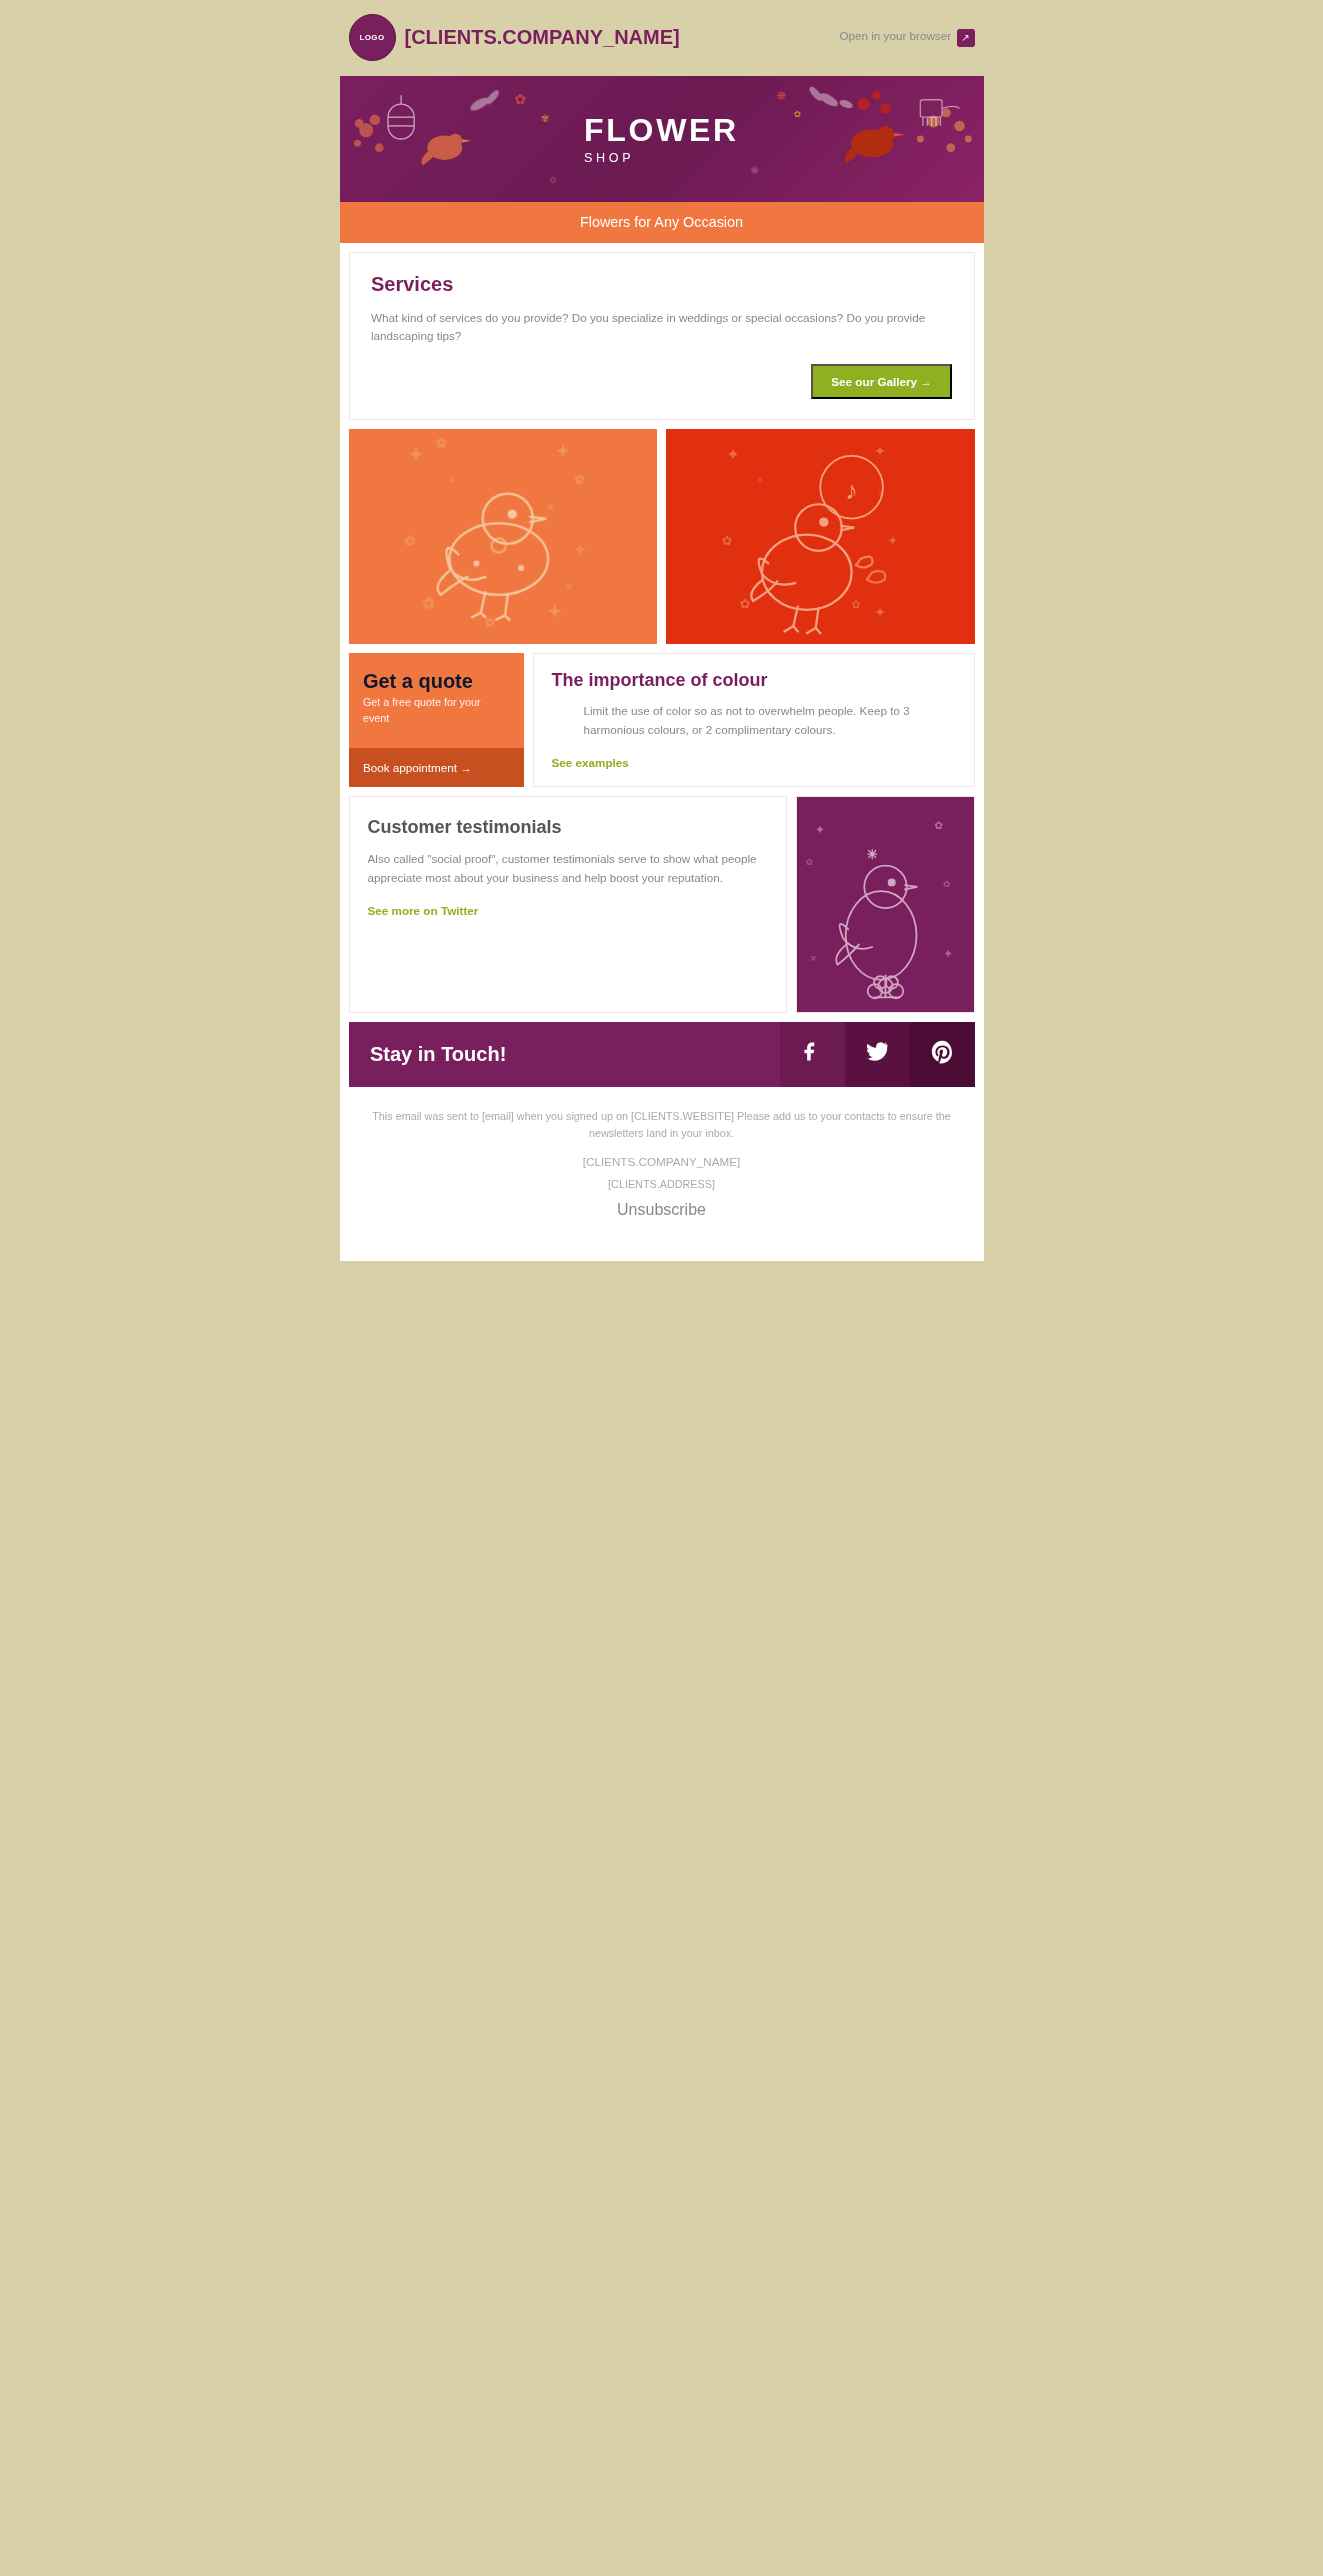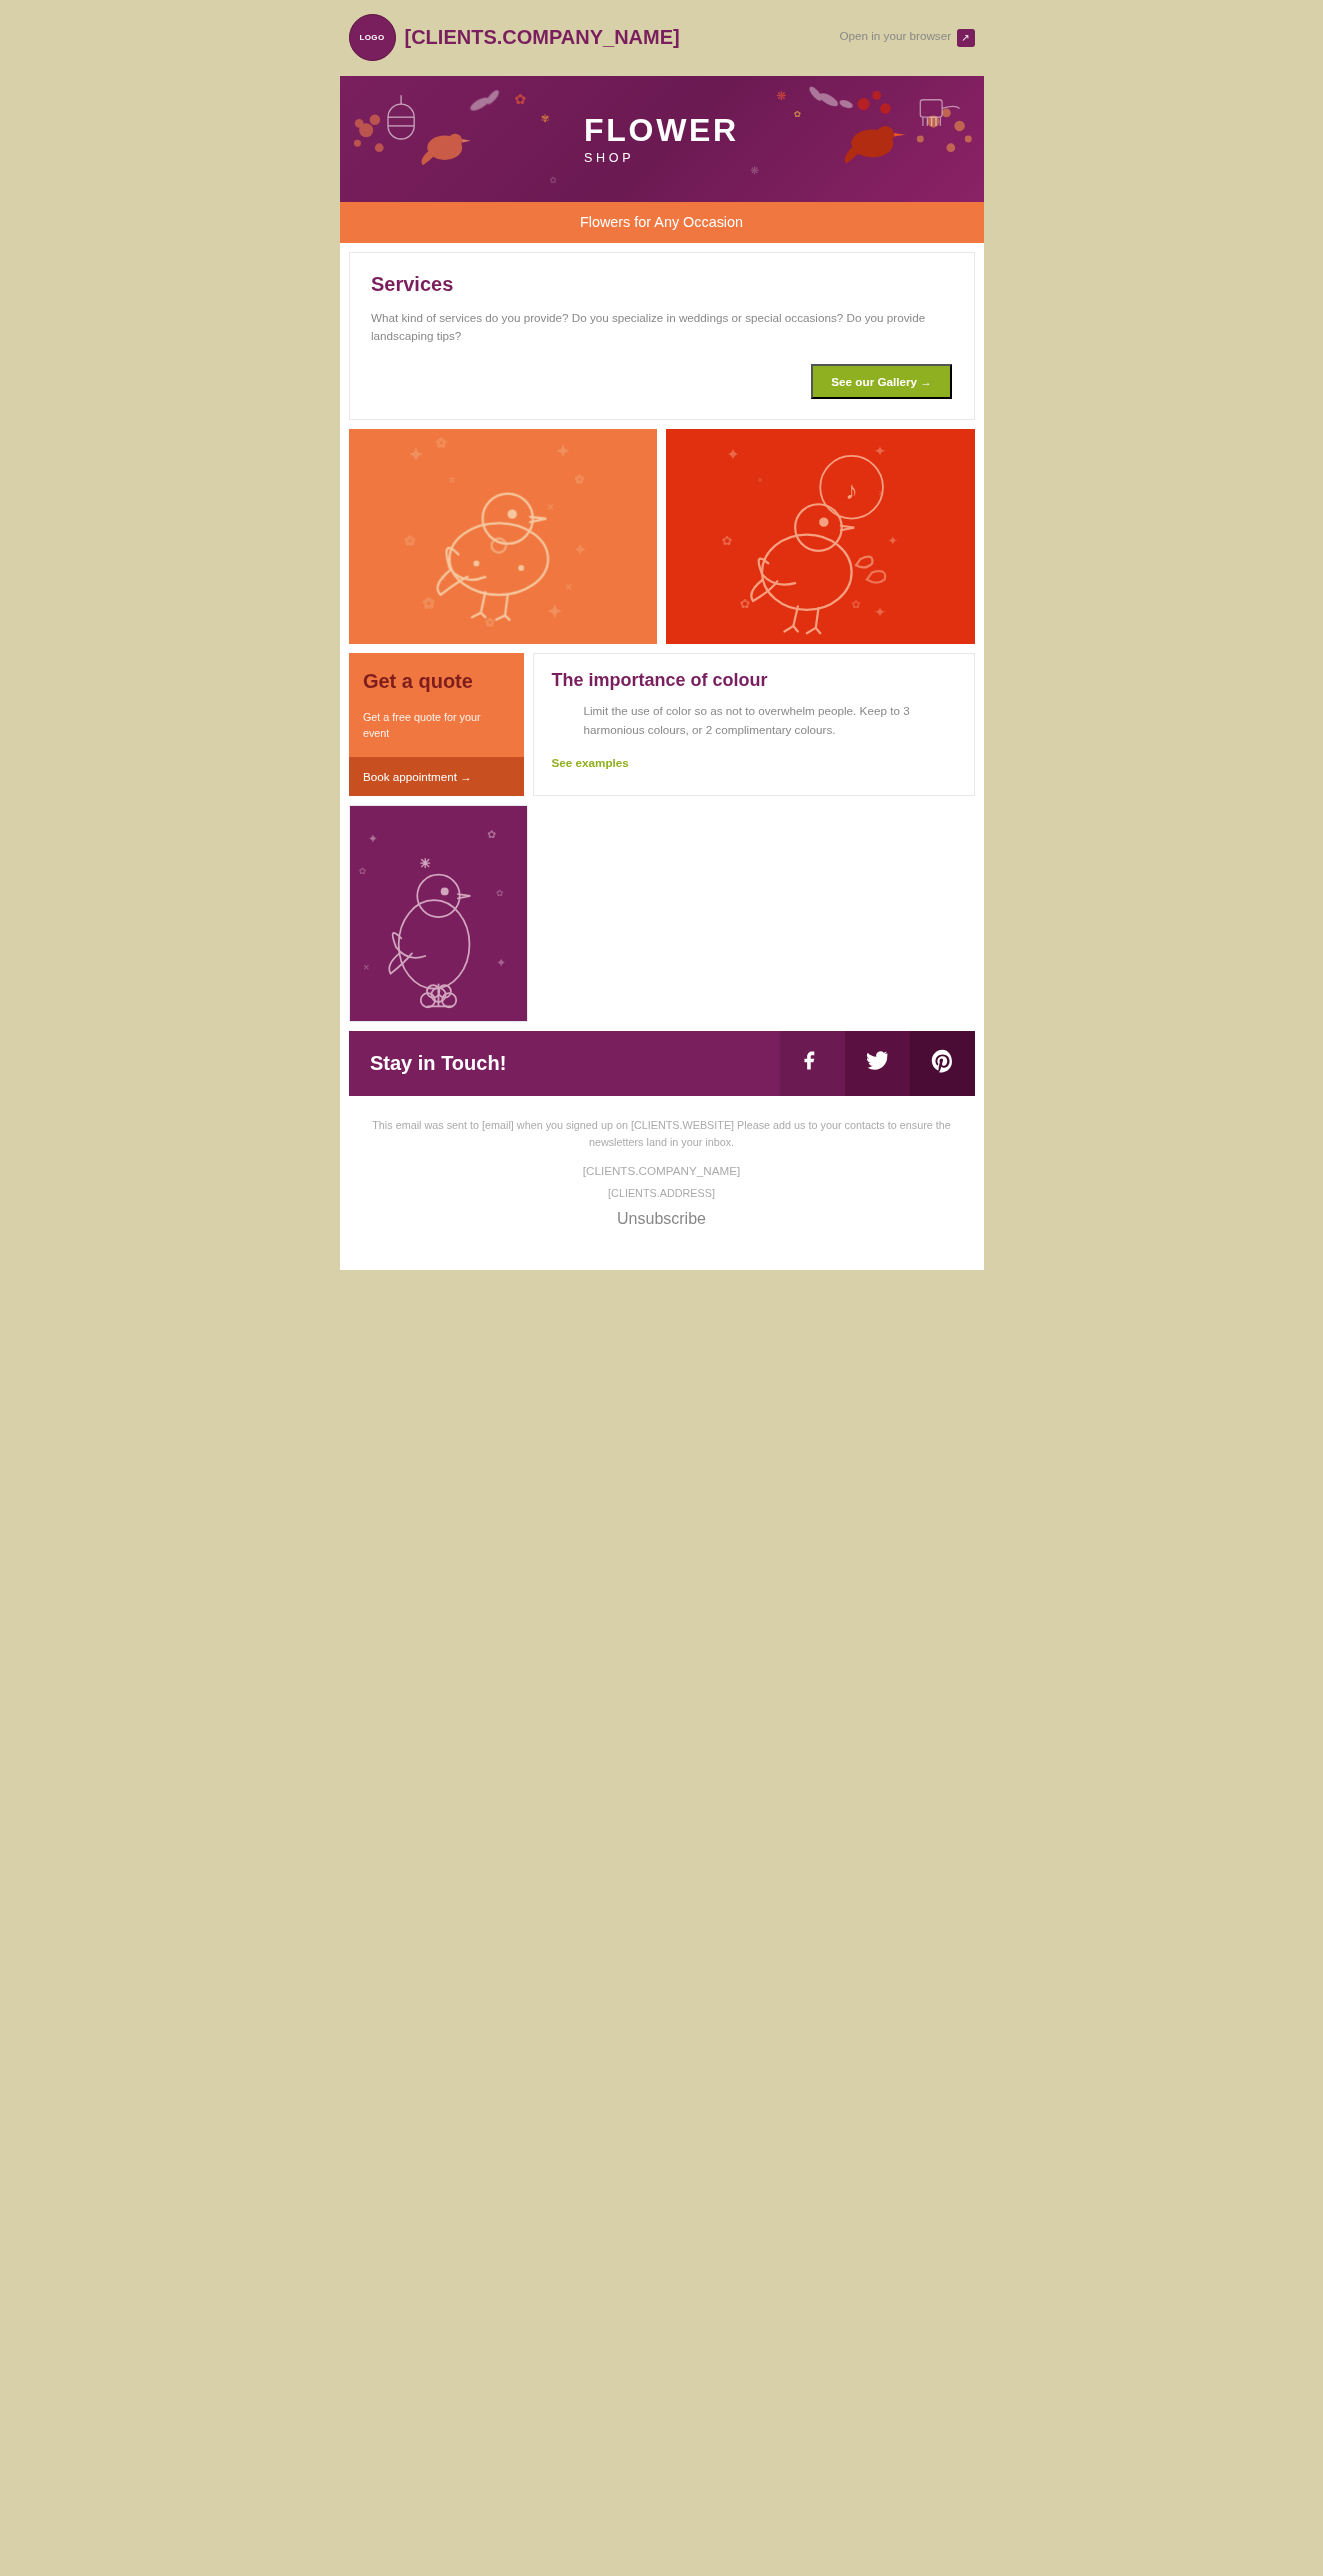--- a/index.html
+++ b/index.html
@@ -177,24 +177,24 @@
       flex-shrink: 0;
       background-color: #f07840;
       display: flex;
       flex-direction: column;
     }
     .quote-upper {
       padding: 16px 14.4px;
       flex: 1;
     }
     .quote-title {
-      color: #7f1d1d;
+      color: #0f172a;
       font-size: 20px;
       font-weight: bold;
-      margin-bottom: 16px;
+      margin-bottom: 1px;
       line-height: 1.2;
     }
     .quote-text {
       color: white;
       font-size: 10.8px;
       line-height: 1.5;
       opacity: 0.9;
     }
     .quote-btn-bar {
       background-color: #c85020;
@@ -544,20 +544,25 @@
 
         <div class="colour-block">
           <h3 class="colour-title">The importance of colour</h3>
           <p class="colour-text">Limit the use of color so as not to overwhelm people. Keep to 3 harmonious colours, or 2 complimentary colours.</p>
           <span class="colour-link">See examples</span>
         </div>
       </div>
 
       <div class="two-col-testimonials">
 
+        <div class="testimonial-text-block">
+          <h3 class="testimonial-title">Customer testimonials</h3>
+          <p class="testimonial-text">Also called "social proof", customer testimonials serve to show what people appreciate most about your business and help boost your reputation.</p>
+          <span class="testimonial-link">See more on Twitter</span>
+        </div>
 
         <div class="testimonial-image-block">
           <svg viewBox="0 0 200 240" xmlns="http://www.w3.org/2000/svg" width="179" height="215">
             <rect width="200" height="240" fill="#7a1f5e"></rect>
 
             <g fill="none" stroke="#e8c8d8" stroke-width="2" stroke-linecap="round" opacity="0.8">
 
               <ellipse cx="95" cy="155" rx="40" ry="50"></ellipse>
 
               <circle cx="100" cy="100" r="24"></circle>

